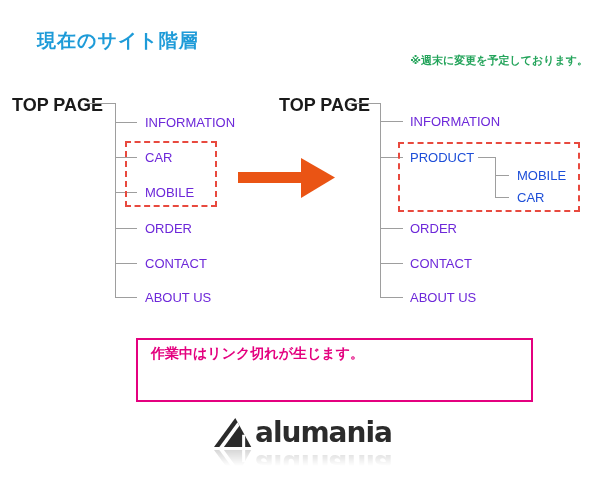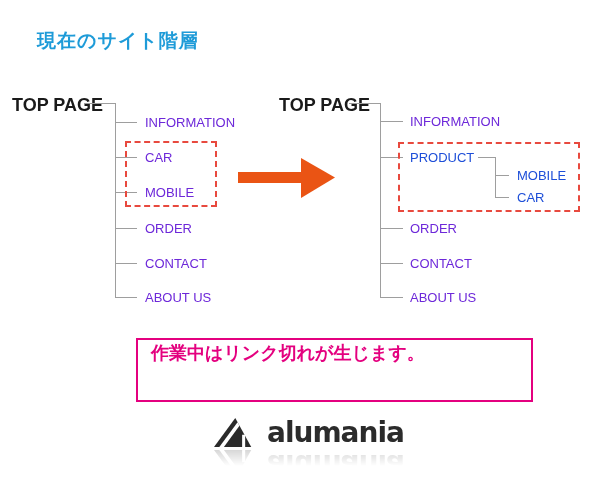--- a/index.html
+++ b/index.html
@@ -22,37 +22,38 @@
   .node.navy{ color:#1d4ed8; }
   .hline,.vline{ position:absolute; background:#9e9e9e; }
   .hline{ height:1px; }
   .vline{ width:1px; }
   .dashed-box{ position:absolute; border:2px dashed #E8493E; background:transparent; }
   
   .arrow{ position:absolute; left:238px; top:156px; width:98px; height:44px; }
   
   .notice{ position:absolute; left:136px; top:338px; width:397px; height:64px;
     border:2px solid #E4007F; padding:5px 0 0 13px; }
-  .notice div{ color:#E4007F; font-weight:bold; font-size:18px; line-height:16.5px; white-space:nowrap;}
+  .notice div{ color:#E4007F; font-weight:bold; font-size:14px; line-height:16.5px; white-space:nowrap;}
   
   .logo-wrap{ position:absolute; left:214px; top:417px; width:200px; }
-  .logo-row{ display:flex; align-items:flex-start; gap:15px; }
+  .logo-row{ display:flex; align-items:flex-start; gap:3px; }
   .logo-mark{ width:38px; height:31px; display:block; }
   .logo-text{ font-size:28px; font-weight:800; color:#2b2b2b; letter-spacing:-1px; line-height:31px;
     font-family:"DejaVu Sans","Liberation Sans",sans-serif;}
   .logo-reflection{ transform:scaleY(-1); opacity:.22; margin-top:1px;
     -webkit-mask-image:linear-gradient(to top, rgba(0,0,0,.9) 0%, transparent 55%);
             mask-image:linear-gradient(to top, rgba(0,0,0,.9) 0%, transparent 55%);}
 </style>
 </head>
 <body>
 
 <div class="stage">
 
   <div class="title title-left">現在のサイト階層</div>
+  <div class="subtitle">※週末に変更を予定しております。</div>
 
   <div class="root-label" style="left:12px; top:95px;">TOP PAGE</div>
 
   <div class="hline" style="left:84px; top:103px; width:31px;"></div>
   <div class="vline" style="left:115px; top:103px; height:194px;"></div>
   <div class="hline" style="left:115px; top:122px; width:22px;"></div>
   <div class="hline" style="left:115px; top:157px; width:22px;"></div>
   <div class="hline" style="left:115px; top:192px; width:22px;"></div>
   <div class="hline" style="left:115px; top:228px; width:22px;"></div>
   <div class="hline" style="left:115px; top:263px; width:22px;"></div>

